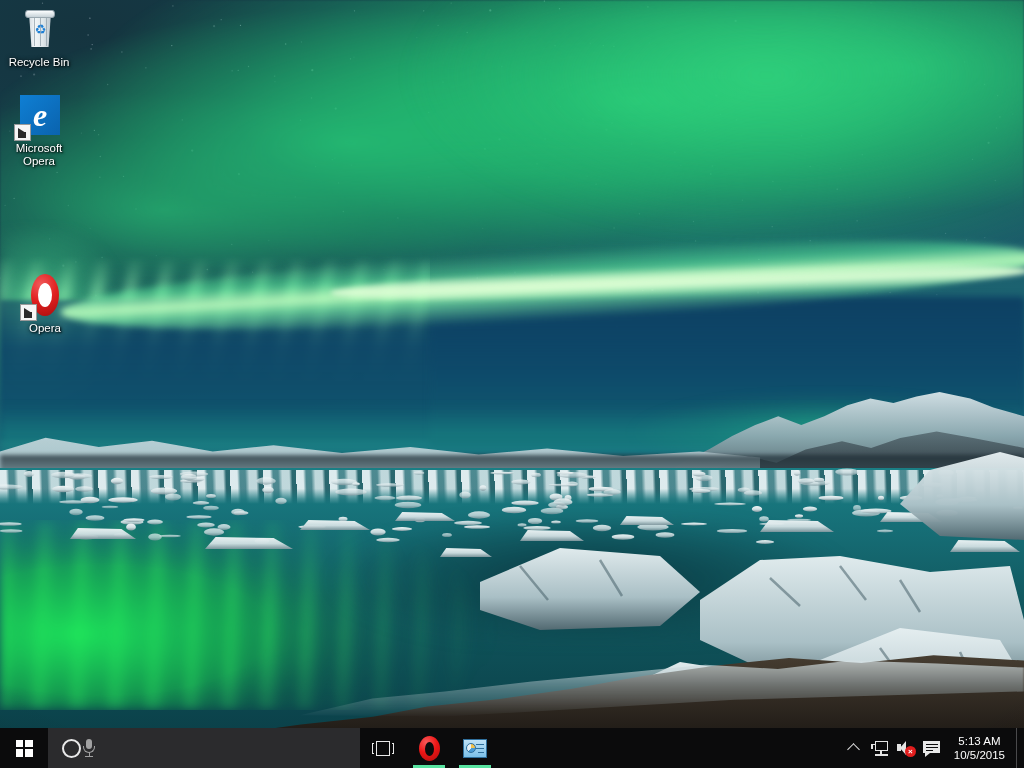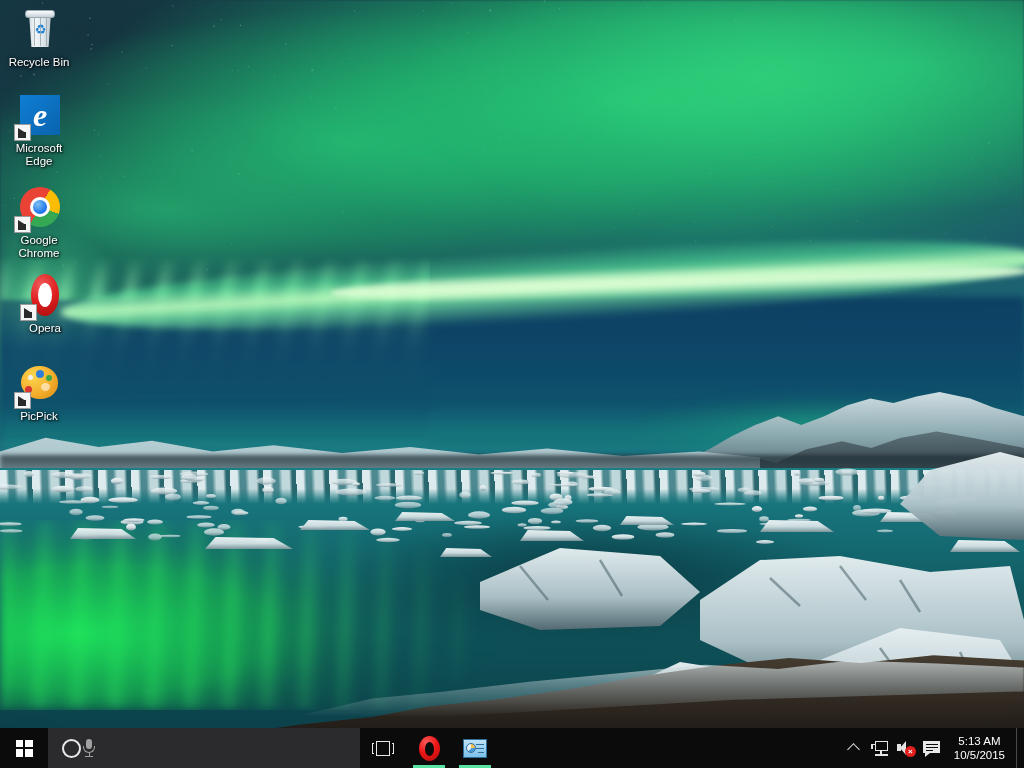--- a/index.html
+++ b/index.html
@@ -746,54 +746,33 @@
     </div>
     <span class="icon-label">Recycle Bin</span>
   </div>
 
   <div class="icon-cell" style="left:0px;  top:92px;">
     <div class="icon-art">
       <div class="edge-sq"></div>
       <div class="edge-e">e</div>
       <div class="shortcut"></div>
     </div>
-    <span class="icon-label">Microsoft Edge</span>
+    <span class="icon-label">Microsoft Opera</span>
   </div>
 
-  <div class="icon-cell" style="left:0px;  top:184px;">
-    <div class="icon-art">
-      <div class="cr"></div>
-      <div class="cr-in"></div>
-      <div class="cr-blue"></div>
-      <div class="shortcut"></div>
-    </div>
-    <span class="icon-label">Google Chrome</span>
-  </div>
 
   <div class="icon-cell" style="left:0px;  top:272px;padding-left:12px;">
     <div class="icon-art">
       <div class="op-o"></div>
       <div class="op-in"></div>
       <div class="shortcut"></div>
     </div>
     <span class="icon-label">Opera</span>
   </div>
 
-  <div class="icon-cell" style="left:0px;  top:360px;">
-    <div class="icon-art">
-      <div class="pp-pal"></div>
-      <div class="pp-hole"></div>
-      <div class="pp-dot" style="left:21px; top:10px; width:8px; height:8px; background:#2e7fd8;"></div>
-      <div class="pp-dot" style="left:31px; top:15px; width:6px; height:6px; background:#3aa84a;"></div>
-      <div class="pp-dot" style="left:10px; top:26px; width:7px; height:7px; background:#d83535;"></div>
-      <div class="pp-dot" style="left:13px; top:15px; width:5px; height:5px; background:#f0f0f0;"></div>
-      <div class="shortcut"></div>
-    </div>
-    <span class="icon-label">PicPick</span>
-  </div>
 
   <div id="taskbar">
 
     <div id="start-btn">
       <div class="winlogo">
           <i></i>
           <i></i>
           <i></i>
           <i></i>
         </div>

